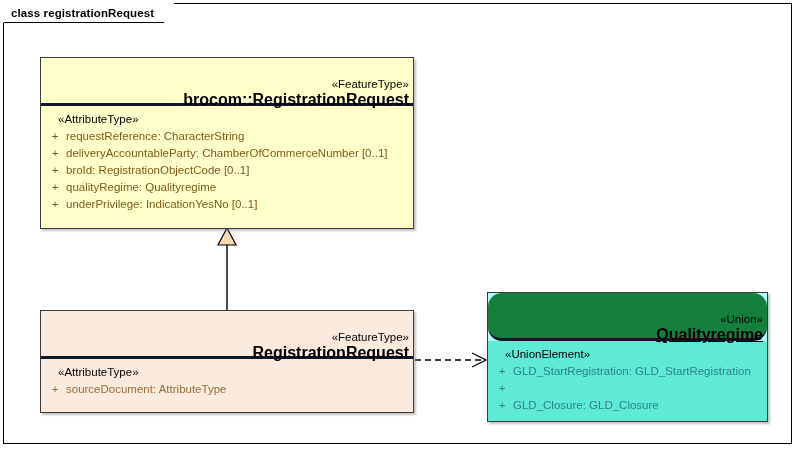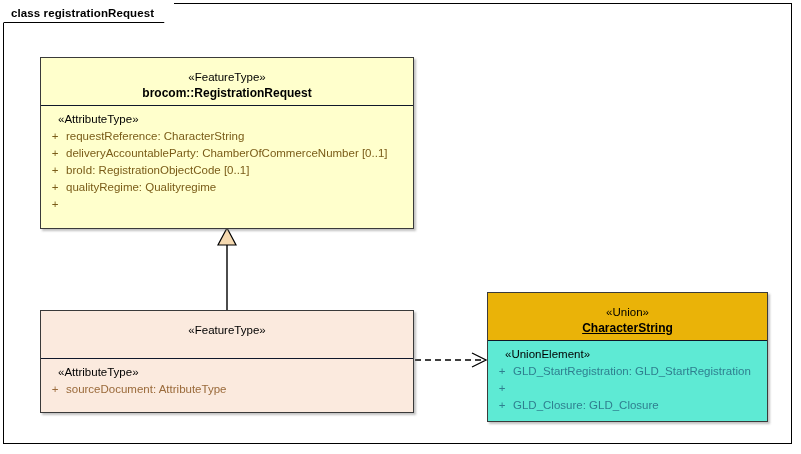--- a/index.html
+++ b/index.html
@@ -62,32 +62,32 @@
 
   
   .umlbox {
     position: absolute;
     box-sizing: border-box;
     border: 1px solid #3a3a3a;
     box-shadow: 2px 2px 2px rgba(120,120,120,0.45);
   }
   .umlbox .hdr {
     box-sizing: border-box;
-    text-align: center;
-    padding: 12px 4px 6px 4px;
-    border-bottom: 1px solid #0f172a;
+    text-align: right;
+    padding: 19px 4px 6px 4px;
+    border-bottom: 3px solid #0f172a;
   }
   .umlbox .stereo {
     font-size: 11.5px;
     color: #000000;
     line-height: 15px;
     white-space: nowrap;
   }
   .umlbox .clsname {
-    font-size: 12px;
+    font-size: 16px;
     font-weight: bold;
     color: #000000;
     line-height: 16px;
     white-space: nowrap;
   }
   .umlbox .clsname.underline {
     text-decoration: underline;
   }
   .umlbox .compartment {
     box-sizing: border-box;
@@ -144,21 +144,21 @@
   #box-regreq .attr-text { color: #9a6a3a; }
 
   
   #box-srcdoc {
     left: 487px;
     top: 292px;
     width: 281px;
     height: 130px;
     background: #b0fcfc;
   }
-  #box-srcdoc .hdr { background: #eab308; height: 48px; }
+  #box-srcdoc .hdr { background: #15803d; height: 48px; border-radius: 14px; }
   #box-srcdoc .compartment { background: #5eead4; height: 80px; }
   #box-srcdoc .attr-vis,
   #box-srcdoc .attr-text { color: #2f7f8f; }
 
   
   .connector-layer {
     position: absolute;
     left: 0;
     top: 0;
     width: 801px;
@@ -213,41 +213,43 @@
       <div class="attr-row">
         <span class="attr-vis">+</span>
         <span class="attr-text">broId: RegistrationObjectCode [0..1]</span>
       </div>
       <div class="attr-row">
         <span class="attr-vis">+</span>
         <span class="attr-text">qualityRegime: Qualityregime</span>
       </div>
       <div class="attr-row">
         <span class="attr-vis">+</span>
+        <span class="attr-text">underPrivilege: IndicationYesNo [0..1]</span>
       </div>
     </div>
   </div>
 
   <div class="umlbox" id="box-regreq">
     <div class="hdr">
       <div class="stereo">«FeatureType»</div>
+      <div class="clsname">RegistrationRequest</div>
     </div>
     <div class="compartment">
       <div class="grp-stereo">«AttributeType»</div>
       <div class="attr-row">
         <span class="attr-vis">+</span>
         <span class="attr-text">sourceDocument: AttributeType</span>
       </div>
     </div>
   </div>
 
   <div class="umlbox" id="box-srcdoc">
     <div class="hdr">
       <div class="stereo">«Union»</div>
-      <div class="clsname underline">CharacterString</div>
+      <div class="clsname underline">Qualityregime</div>
     </div>
     <div class="compartment">
       <div class="grp-stereo">«UnionElement»</div>
       <div class="attr-row">
         <span class="attr-vis">+</span>
         <span class="attr-text">GLD_StartRegistration: GLD_StartRegistration</span>
       </div>
       <div class="attr-row">
         <span class="attr-vis">+</span>
       </div>

